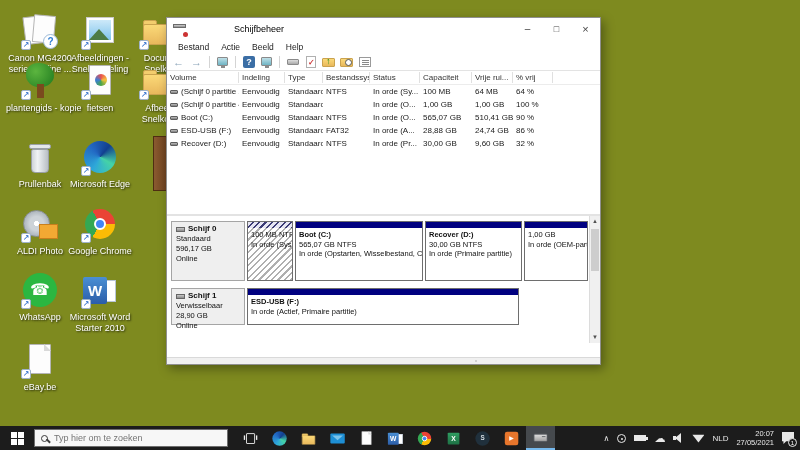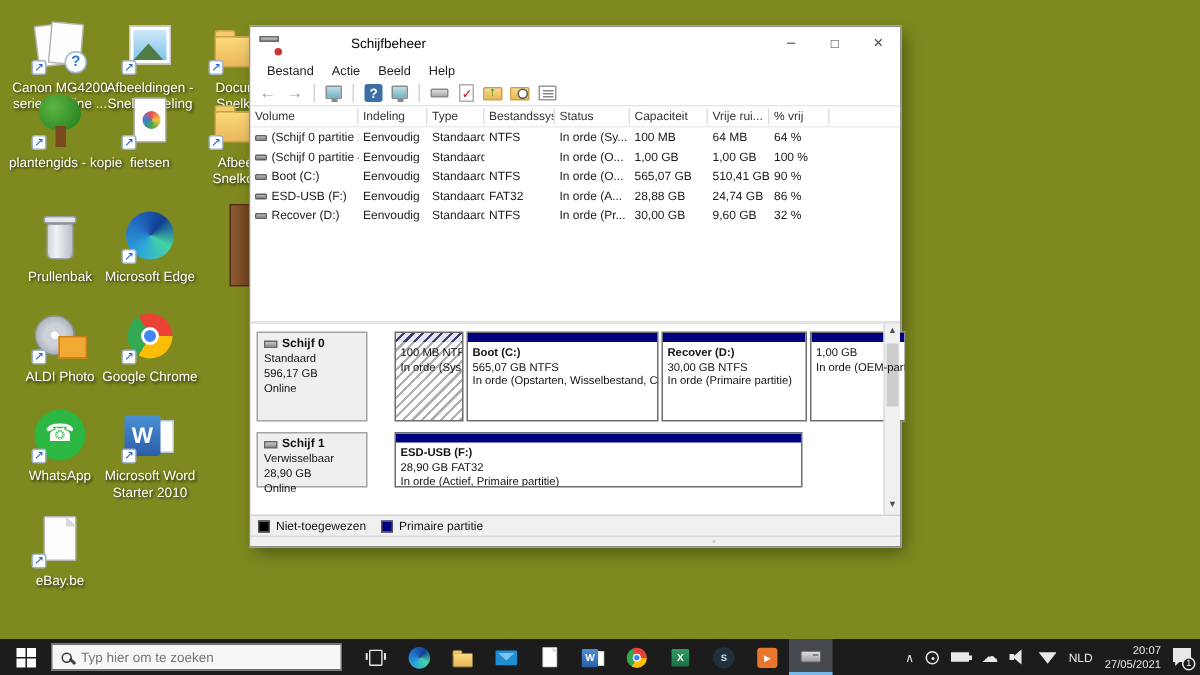--- a/index.html
+++ b/index.html
@@ -120,21 +120,21 @@
             border-radius:1px; margin-right:3px; vertical-align:middle; }
 
   
   #bottompane { position:absolute; left:0; top:196px; right:0; height:129px; background:#fff; border-top:2px solid #e3e3e3; }
   .dgroup { position:absolute; left:4px; right:13px; display:flex; }
   .dlabel { width:74px; flex:0 0 74px; background:#efefef; border:1px solid #a5a5a5; padding:2px 4px;
             font-size:7.5px; line-height:10px; color:#111; }
   .dlabel b { font-size:8px; }
   .dlabel .dn { display:flex; align-items:center; gap:3px;text-align:right; }
   .dico { display:inline-block; width:9px; height:5px; background:linear-gradient(#c9c9c9,#8a8a8a); border:1px solid #666; }
-  .parts { flex:1; display:flex; margin-left:18px; }
+  .parts { flex:1; display:flex; margin-left:2px; }
   .part { flex:0 0 auto; border:1px solid #6e6e6e; background:#fff; margin-right:2px; position:relative; overflow:hidden; cursor:pointer; }
   .pbar { height:6px; background:#000080; }
   .pt { position:relative; z-index:2; padding:2px 3px 0 3px; font-size:7.5px; line-height:9.5px; white-space:nowrap; }
   .pt b { font-size:7.5px; }
   .part.sel::after { content:""; position:absolute; inset:0; z-index:1;
         background:repeating-linear-gradient(135deg, rgba(255,255,255,.9) 0 3px, rgba(110,110,110,.55) 3px 4.5px); }
   
   #vscroll { position:absolute; right:0; top:0; width:11px; height:100%; background:#f0f0f0; border-left:1px solid #dcdcdc; }
   #vscroll .sarr { position:absolute; left:0; width:100%; height:11px; color:#505050; font-size:6px; text-align:center; line-height:11px; }
   #vscroll .up { top:0; } #vscroll .dn { bottom:0; }
@@ -534,43 +534,32 @@
             </div>
             <div>Verwisselbaar</div>
             <div>28,90 GB</div>
             <div>Online</div>
           </div>
           <div class="parts">
             <div class="part" style="width: 272px;">
               <div class="pbar"></div>
               <div class="pt">
                 <div><b>ESD-USB (F:)</b></div>
-                <div>28,90 GB FAT32</div>
                 <div>In orde (Actief, Primaire partitie)</div>
               </div>
             </div>
           </div>
         </div>
       </div>
     <div id="vscroll">
       <div class="sarr up">▲</div>
       <div class="thumb"></div>
       <div class="sarr dn">▼</div>
     </div>
   </div>
-  <div id="legend">
-      <span class="lgitem">
-        <span class="lgsw" style="background: rgb(0, 0, 0);"></span>
-        <span>Niet-toegewezen</span>
-      </span>
-      <span class="lgitem">
-        <span class="lgsw" style="background: rgb(0, 0, 128);"></span>
-        <span>Primaire partitie</span>
-      </span>
-    </div>
   <div id="statusbar">
     <i style="right:124px"></i>
       <i style="left:309px"></i>
   </div>
 </div>
 
 <div id="taskbar">
   <div id="startbtn">
     <span class="winlogo">
         <i></i>

